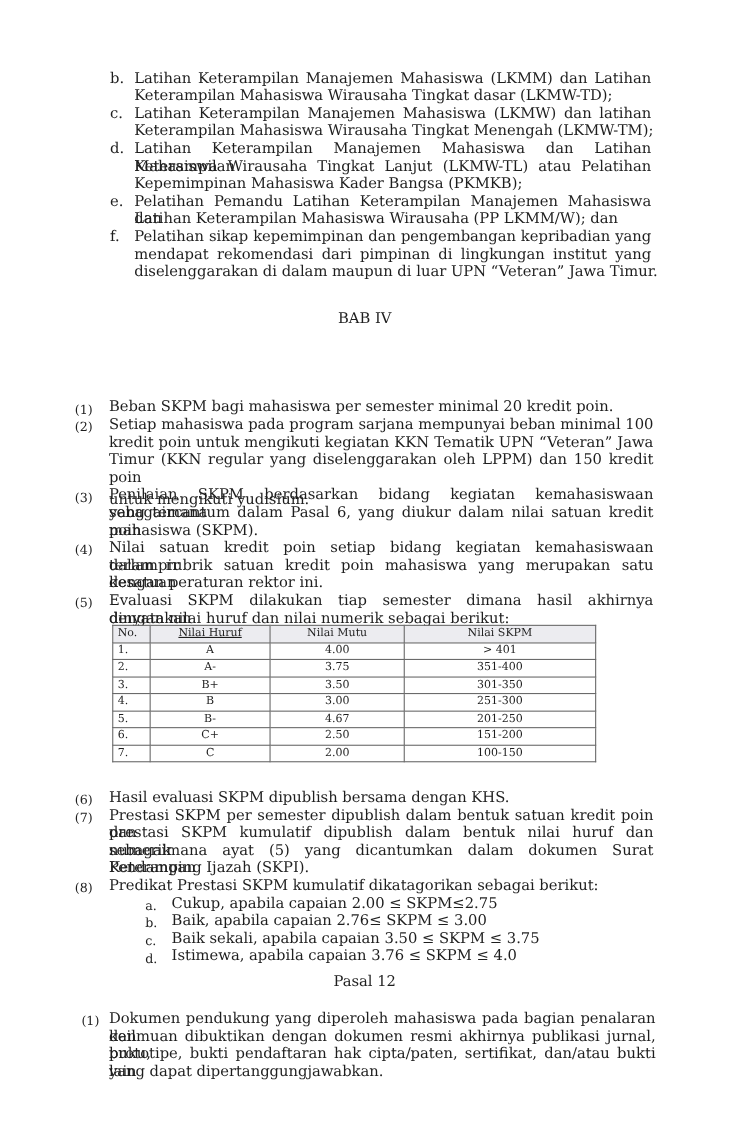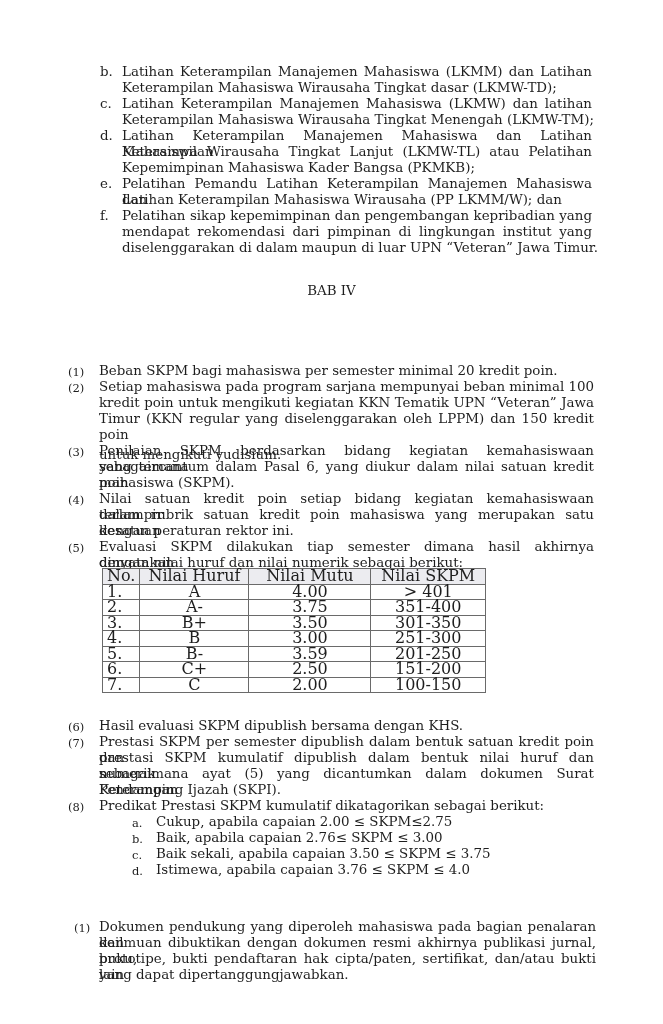--- a/index.html
+++ b/index.html
@@ -8,31 +8,31 @@
       font-family: "DejaVu Serif", "Liberation Serif", serif;
       color: #1e1e1e; font-size: 13.4px;
     }
     .page { position: absolute; left: 0; top: 0; width: 663px; height: 1024px; }
     .line { position: absolute; white-space: nowrap; line-height: 16px; }
     .just { text-align: justify; text-align-last: justify; white-space: normal; }
     .marker { position: absolute; white-space: nowrap; line-height: 16px; }
     .center { position: absolute; left: 0; width: 663px; text-align: center; line-height: 16px; }
     .small-marker { font-size: 11.5px; }
     table.grade {
-      position: absolute; left: 102px; top: 568px; width: 384px;
-      border-collapse: collapse; font-size: 16px;
+      position: absolute; left: 102px; top: 568px; width: 440px;
+      border-collapse: collapse; font-size: 10px;
     }
     table.grade th, table.grade td {
       border: 1.3px solid #6a6a6a; padding: 0 4px; height: 14.5px; line-height: 14.5px;
       font-weight: normal;
     }
     table.grade th { background: #ececf0; text-align: center; }
     table.grade td { text-align: center; }
     table.grade td.no, table.grade th.no { text-align: left; width: 25px; }
-    .col-huruf { width: 100px; }
+    .col-huruf { width: 100px; text-decoration: underline; }
     .col-mutu { width: 113px; }
   </style>
 </head>
 <body>
 
 <div class="page">
 
   <div>
     <span class="marker" style="left:100px;top:64px">b.</span>
     <span class="line just" style="left:122px;top:64px;width:470px">Latihan Keterampilan Manajemen Mahasiswa (LKMM) dan Latihan</span>
@@ -115,21 +115,21 @@
       </tr>
       <tr>
         <td class="no">4.</td>
         <td>B</td>
         <td>3.00</td>
         <td>251-300</td>
       </tr>
       <tr>
         <td class="no">5.</td>
         <td>B-</td>
-        <td>3.59</td>
+        <td>4.67</td>
         <td>201-250</td>
       </tr>
       <tr>
         <td class="no">6.</td>
         <td>C+</td>
         <td>2.50</td>
         <td>151-200</td>
       </tr>
       <tr>
         <td class="no">7.</td>
@@ -161,20 +161,21 @@
     <span class="marker small-marker" style="left:132px;top:831px">b.</span>
     <span class="line" style="left:156px;top:830px">Baik, apabila capaian 2.76≤ SKPM ≤ 3.00</span>
 
     <span class="marker small-marker" style="left:132px;top:847px">c.</span>
     <span class="line" style="left:156px;top:846px">Baik sekali, apabila capaian 3.50 ≤ SKPM ≤ 3.75</span>
 
     <span class="marker small-marker" style="left:132px;top:863px">d.</span>
     <span class="line" style="left:156px;top:862px">Istimewa, apabila capaian 3.76 ≤ SKPM ≤ 4.0</span>
   </div>
 
+  <div class="center" style="top:885px">Pasal 12</div>
 
   <div>
     <span class="marker small-marker" style="left:74px;top:920px">(1)</span>
     <span class="line just" style="left:99px;top:919px;width:497px">Dokumen pendukung yang diperoleh mahasiswa pada bagian penalaran dan</span>
     <span class="line just" style="left:99px;top:935px;width:497px">keilmuan dibuktikan dengan dokumen resmi akhirnya publikasi jurnal, buku,</span>
     <span class="line just" style="left:99px;top:951px;width:497px">prototipe, bukti pendaftaran hak cipta/paten, sertifikat, dan/atau bukti lain</span>
     <span class="line" style="left:99px;top:967px">yang dapat dipertanggungjawabkan.</span>
   </div>
 
 </div>

